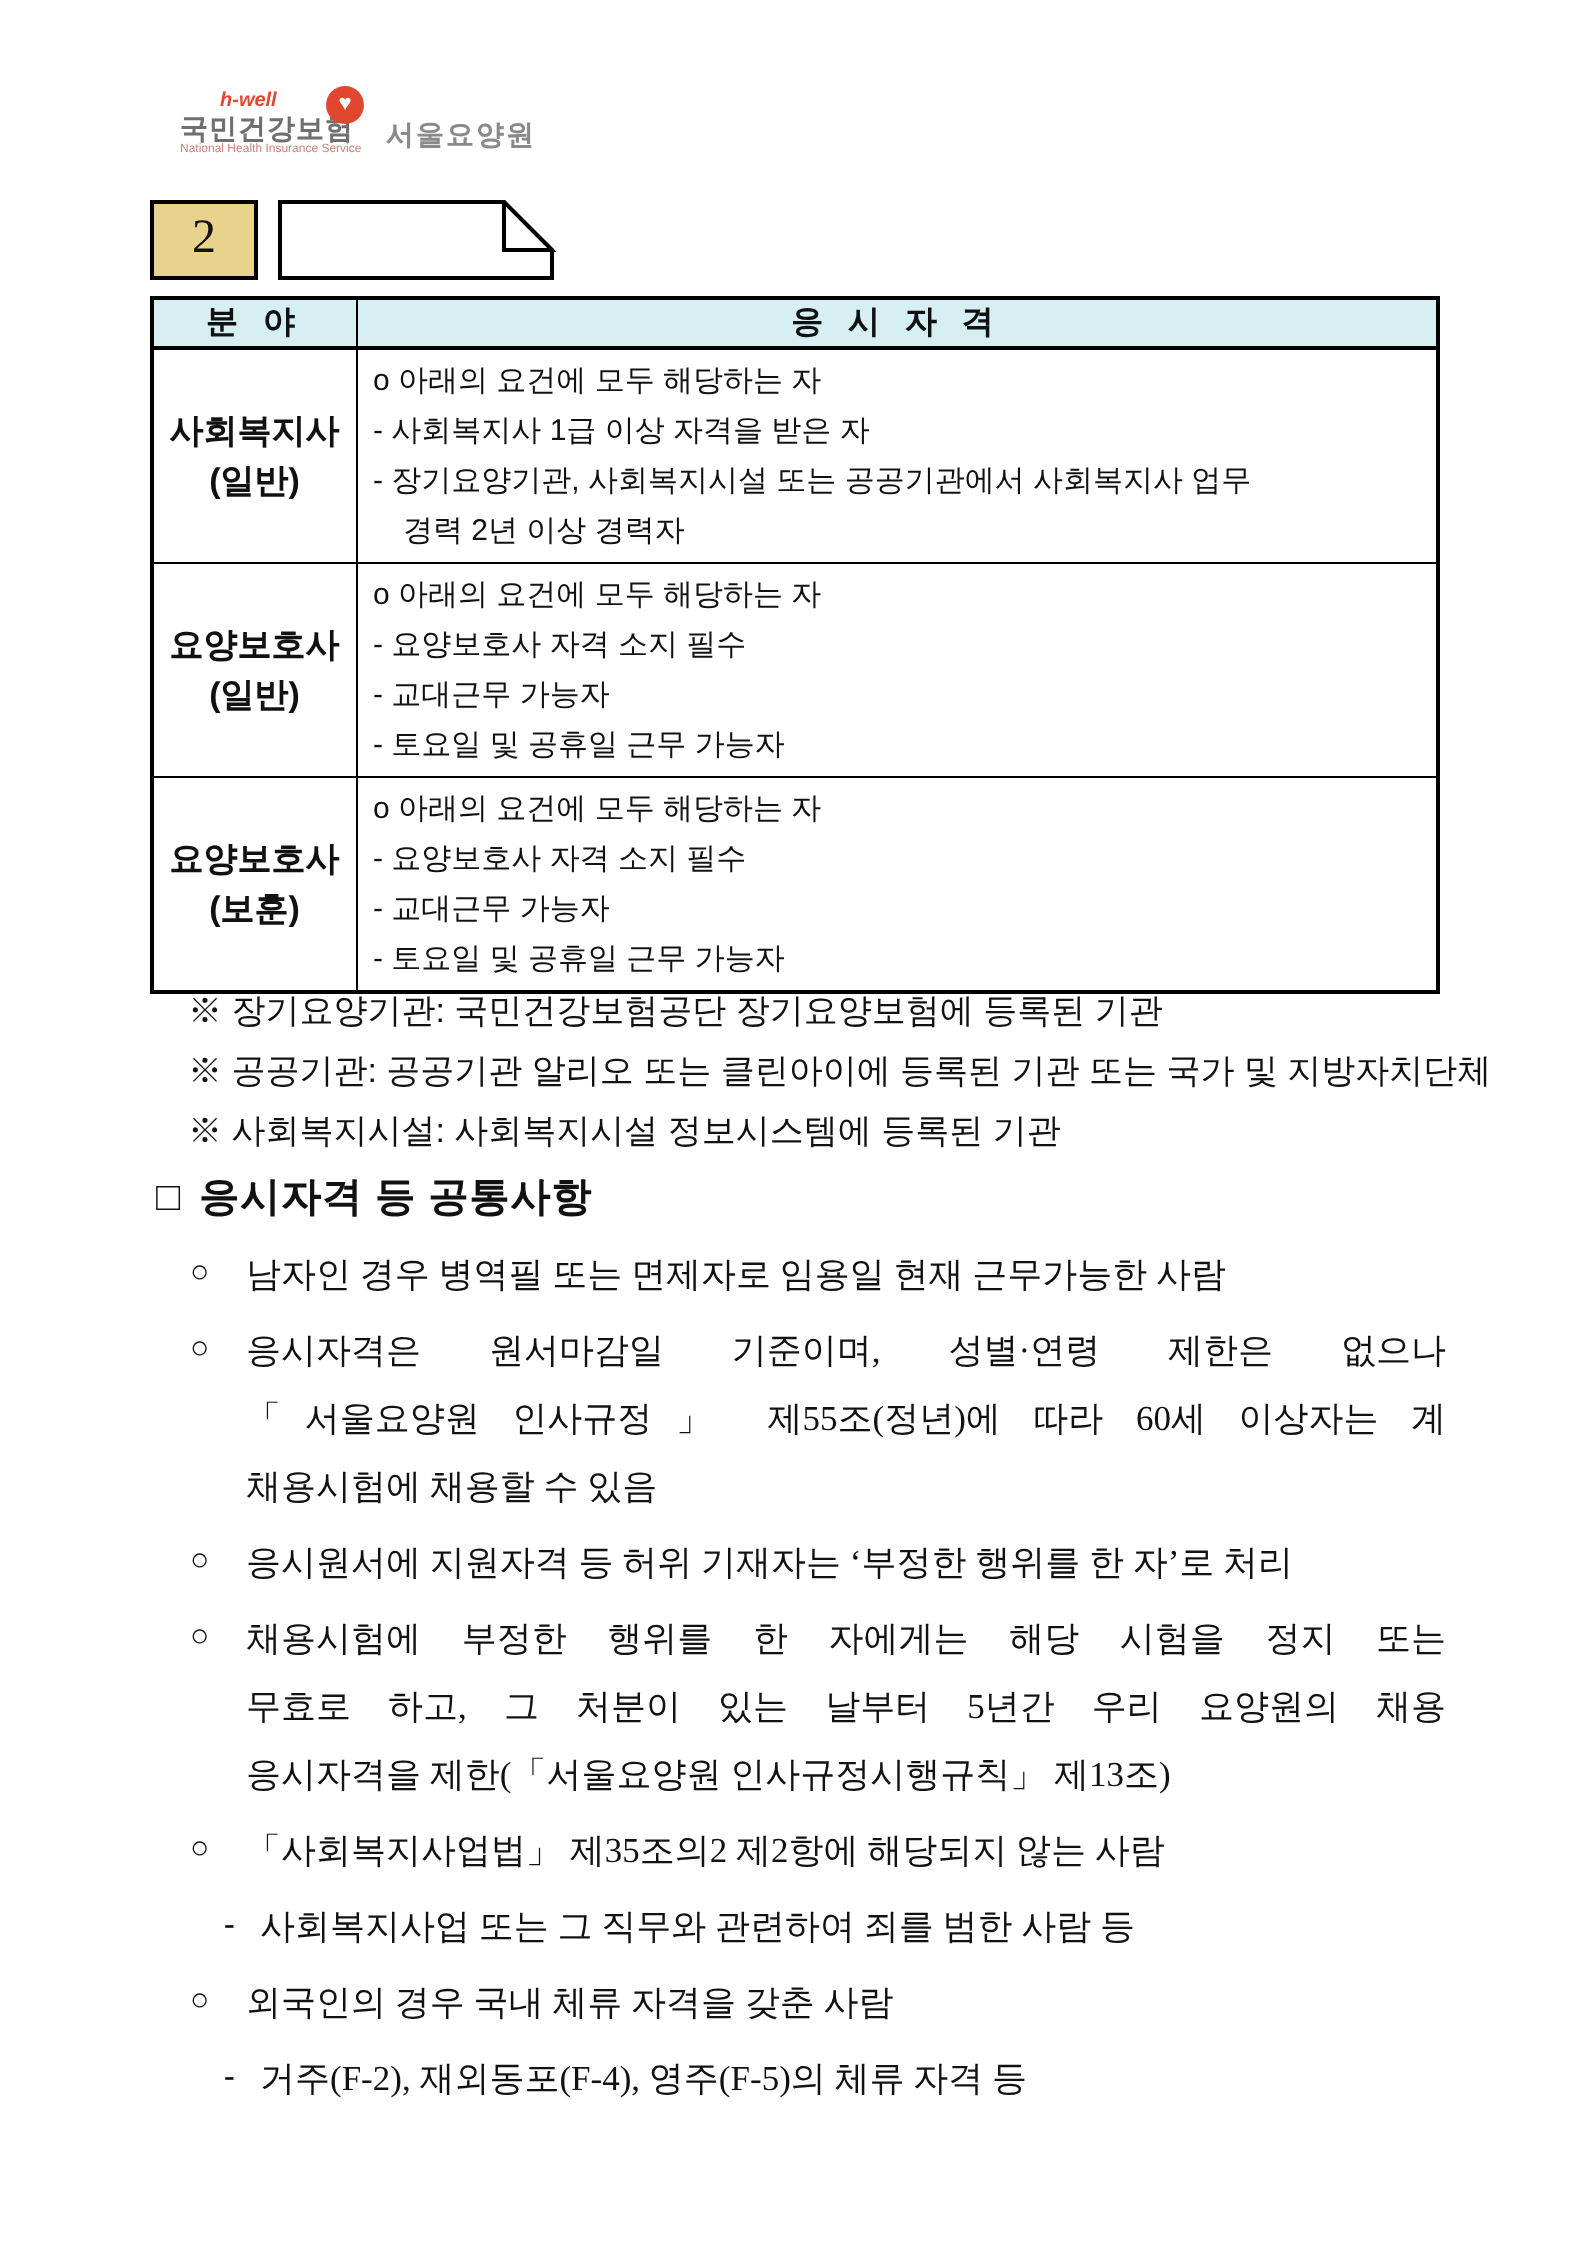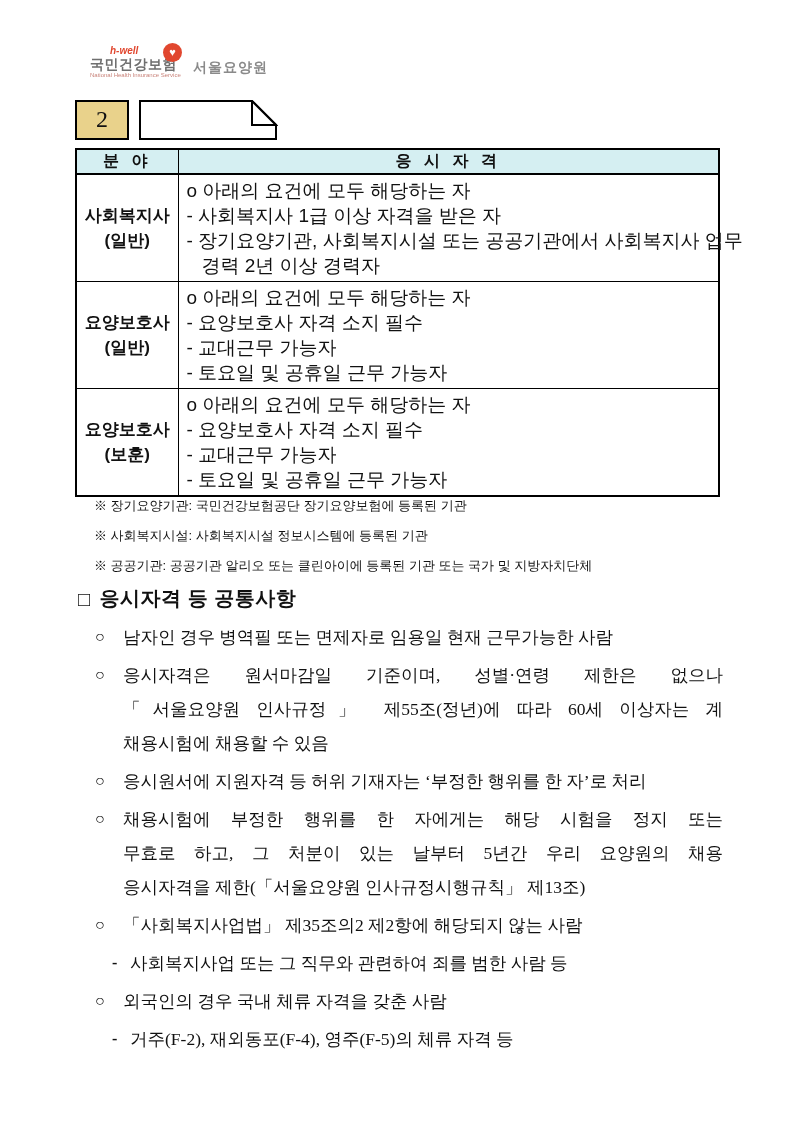--- a/index.html
+++ b/index.html
@@ -49,27 +49,27 @@
   .qual-table{
     position:absolute;left:75px;top:148px;width:645px;
     border-collapse:collapse;table-layout:fixed;border:2px solid #000;
   }
   .qual-table th,.qual-table td{border:1px solid #000;box-sizing:border-box;}
   .qual-table th{
     background:var(--header-bg);height:25px;font-size:16px;font-weight:bold;
     letter-spacing:4px;border-bottom:2px solid #000;border-top:2px solid #000;
   }
   td.cat{width:102px;font-weight:bold;font-size:17px;text-align:center;vertical-align:middle;line-height:25px;}
-  td.content{padding:3px 4px 3px 8px;vertical-align:top;font-size:19px;}
+  td.content{padding:3px 4px 3px 8px;vertical-align:top;font-size:15px;}
   .cline{line-height:25px;white-space:nowrap;}
   .cline.cont{padding-left:15px;}
   .qrow{height:105px;}
 
   
-  .notes{position:absolute;left:94px;top:491px;width:680px;font-size:13px;}
+  .notes{position:absolute;left:94px;top:491px;width:680px;font-size:17px;}
   .note{line-height:30px;white-space:nowrap;}
 
   
   .section-title{
     position:absolute;left:78px;top:585px;font-size:20px;font-weight:bold;
     display:flex;align-items:center;gap:9px;letter-spacing:.5px;
   }
   .box-glyph{font-size:20px;font-weight:bold;line-height:22px;}
 
   .common{
@@ -154,22 +154,22 @@
         <div class="cline">- 요양보호사 자격 소지 필수</div>
         <div class="cline">- 교대근무 가능자</div>
         <div class="cline">- 토요일 및 공휴일 근무 가능자</div>
       </td>
     </tr>
   </tbody>
     </table>
 
   <div class="notes">
     <div class="note">※ 장기요양기관: 국민건강보험공단 장기요양보험에 등록된 기관</div>
+    <div class="note">※ 공공기관: 공공기관 알리오 또는 클린아이에 등록된 기관 또는 국가 및 지방자치단체</div>
     <div class="note">※ 사회복지시설: 사회복지시설 정보시스템에 등록된 기관</div>
-    <div class="note">※ 공공기관: 공공기관 알리오 또는 클린아이에 등록된 기관 또는 국가 및 지방자치단체</div>
   </div>
 
   <div class="section-title">
     <span class="box-glyph">□</span>
     <span>응시자격 등 공통사항</span>
   </div>
 
   <div class="common">
 
     <div class="item">

